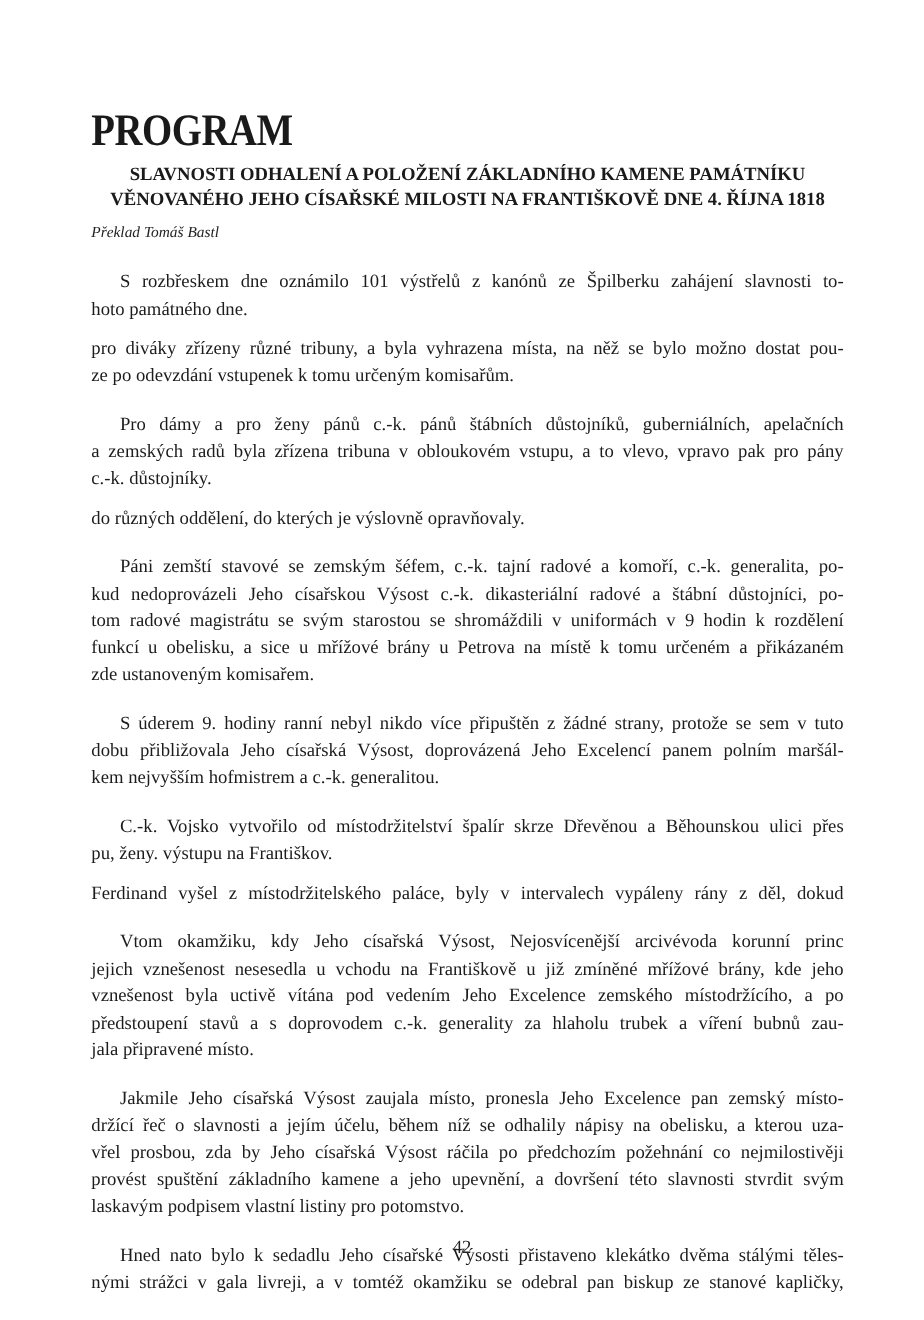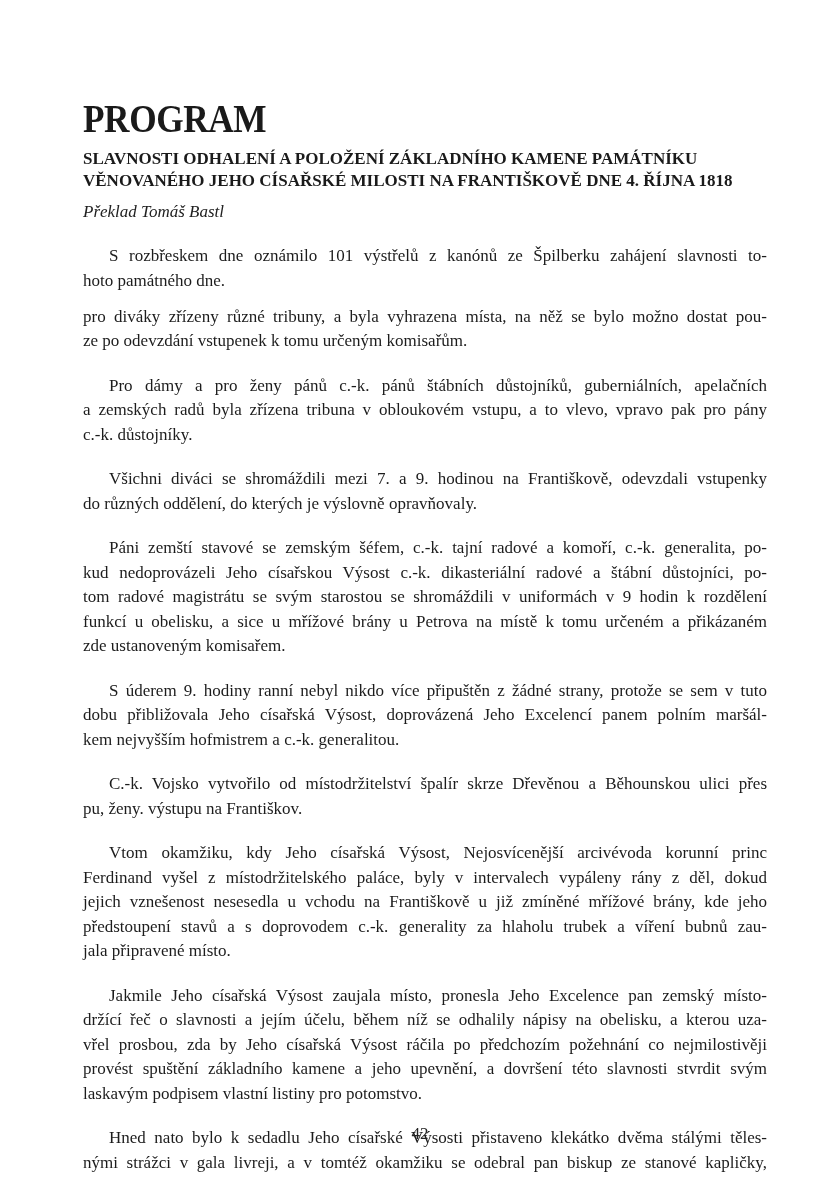--- a/index.html
+++ b/index.html
@@ -8,25 +8,26 @@
   .title {
     font-family: "Liberation Serif", "DejaVu Serif", serif;
     font-weight: bold; font-size: 41px; letter-spacing: -0.5px;
     transform: scaleX(0.86); transform-origin: left top;
     line-height: 46px; margin: 0; color: #1a1a1a;
   }
   .subtitle {
     font-family: "Liberation Serif", serif; font-weight: bold;
     font-size: 17px; line-height: 22px; margin-top: 7px; color: #1a1a1a;
     white-space: nowrap;
+    text-align: center;
   }
   .subtitle .ln { display: block; }
   .author {
     font-family: "Liberation Serif", serif; font-style: italic;
-    font-size: 17px; line-height: 22px; margin-top: 9px; color: #222;
+    font-size: 14px; line-height: 22px; margin-top: 9px; color: #222;
   }
   .body { margin-top: 21px; }
   .para {
     font-family: "Liberation Serif", serif; font-size: 17px;
     line-height: 24.5px; margin: 0 0 11.5px 0; color: #1c1c1c;
   }
   .para .ln { display: block; text-align: justify; text-align-last: justify; white-space: nowrap; }
   .para .ln.last { text-align-last: left; }
   .para .ln.first { text-indent: 26px; margin-top: 20px; }
   .folio {
@@ -52,43 +53,43 @@
       <p class="para">
         <span class="ln">pro diváky zřízeny různé tribuny, a byla vyhrazena místa, na něž se bylo možno dostat pou-</span>
         <span class="ln last">ze po odevzdání vstupenek k tomu určeným komisařům.</span>
       </p>
       <p class="para">
         <span class="ln first">Pro dámy a pro ženy pánů c.-k. pánů štábních důstojníků, guberniálních, apelačních</span>
         <span class="ln">a zemských radů byla zřízena tribuna v obloukovém vstupu, a to vlevo, vpravo pak pro pány</span>
         <span class="ln last">c.-k. důstojníky.</span>
       </p>
       <p class="para">
-        <span class="ln first">Všichni diváci se shromáždili mezi 7. a 9. hodinou na Františkově, odevzdali vstupenky</span>
         <span class="ln last">do různých oddělení, do kterých je výslovně opravňovaly.</span>
       </p>
       <p class="para">
         <span class="ln first">Páni zemští stavové se zemským šéfem, c.-k. tajní radové a komoří, c.-k. generalita, po-</span>
         <span class="ln">kud nedoprovázeli Jeho císařskou Výsost c.-k. dikasteriální radové a štábní důstojníci, po-</span>
         <span class="ln">tom radové magistrátu se svým starostou se shromáždili v uniformách v 9 hodin k rozdělení</span>
         <span class="ln">funkcí u obelisku, a sice u mřížové brány u Petrova na místě k tomu určeném a přikázaném</span>
         <span class="ln last">zde ustanoveným komisařem.</span>
       </p>
       <p class="para">
         <span class="ln first">S úderem 9. hodiny ranní nebyl nikdo více připuštěn z žádné strany, protože se sem v tuto</span>
         <span class="ln">dobu přibližovala Jeho císařská Výsost, doprovázená Jeho Excelencí panem polním maršál-</span>
         <span class="ln last">kem nejvyšším hofmistrem a c.-k. generalitou.</span>
       </p>
       <p class="para">
         <span class="ln first">C.-k. Vojsko vytvořilo od místodržitelství špalír skrze Dřevěnou a Běhounskou ulici přes</span>
         <span class="ln last">pu, ženy. výstupu na Františkov.</span>
       </p>
       <p class="para">
+        <span class="ln">Ferdinand vyšel z místodržitelského paláce, byly v intervalech vypáleny rány z děl, dokud</span>
         <span class="ln first">Vtom okamžiku, kdy Jeho císařská Výsost, Nejosvícenější arcivévoda korunní princ</span>
-        <span class="ln">Ferdinand vyšel z místodržitelského paláce, byly v intervalech vypáleny rány z děl, dokud</span>
         <span class="ln">jejich vznešenost nesesedla u vchodu na Františkově u již zmíněné mřížové brány, kde jeho</span>
+        <span class="ln">vznešenost byla uctivě vítána pod vedením Jeho Excelence zemského místodržícího, a po</span>
         <span class="ln">předstoupení stavů a s doprovodem c.-k. generality za hlaholu trubek a víření bubnů zau-</span>
         <span class="ln last">jala připravené místo.</span>
       </p>
       <p class="para">
         <span class="ln first">Jakmile Jeho císařská Výsost zaujala místo, pronesla Jeho Excelence pan zemský místo-</span>
         <span class="ln">držící řeč o slavnosti a jejím účelu, během níž se odhalily nápisy na obelisku, a kterou uza-</span>
         <span class="ln">vřel prosbou, zda by Jeho císařská Výsost ráčila po předchozím požehnání co nejmilostivěji</span>
         <span class="ln">provést spuštění základního kamene a jeho upevnění, a dovršení této slavnosti stvrdit svým</span>
         <span class="ln last">laskavým podpisem vlastní listiny pro potomstvo.</span>
       </p>

